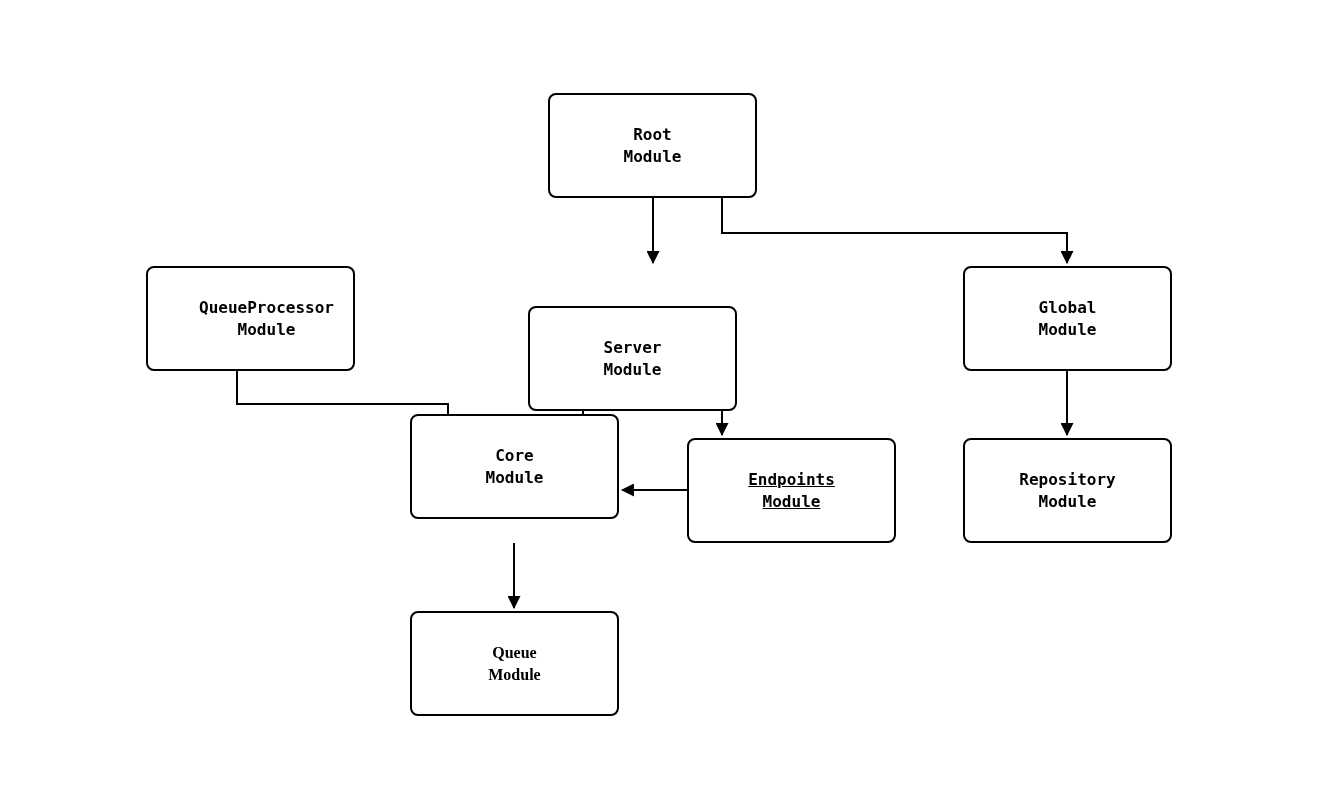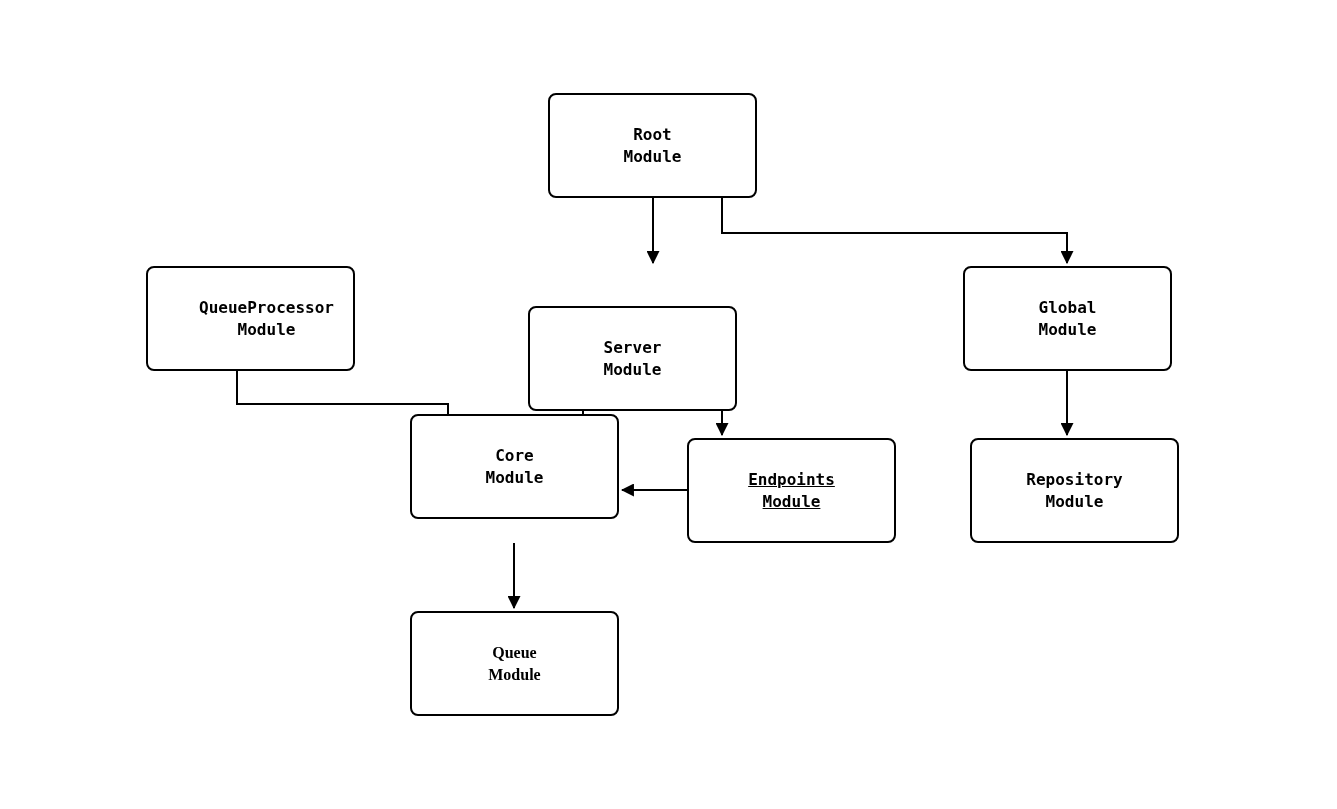--- a/index.html
+++ b/index.html
@@ -41,21 +41,21 @@
     text-align: center;
     white-space: pre-line;
   }
   
   #node-root          { left: 548px;  top: 93px;  }
   #node-queueprocessor{ left: 146px;  top: 266px; padding-left: 32px; }
   #node-server        { left: 528px;  top: 266px; margin-top: 40px; }
   #node-global        { left: 963px;  top: 266px; }
   #node-core          { left: 410px;  top: 414px; }
   #node-endpoints     { left: 687px;  top: 438px; text-decoration: underline; }
-  #node-repository    { left: 963px;  top: 438px; margin-left: 7px; }
+  #node-repository    { left: 963px;  top: 438px; }
   #node-queue         { left: 410px;  top: 611px; font-family: Liberation Serif, serif; }
   .edge {
     fill: none;
     stroke: #000000;
     stroke-width: 2px;
   }
 </style>
 </head>
 <body>
 

